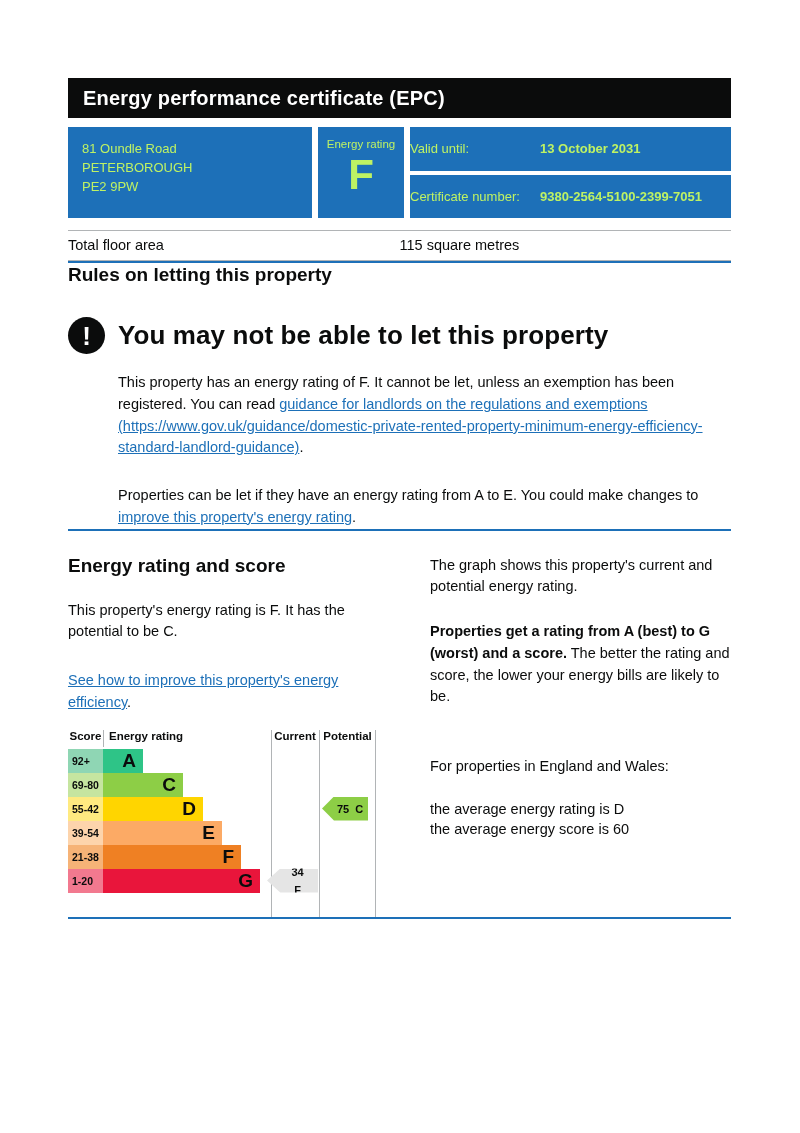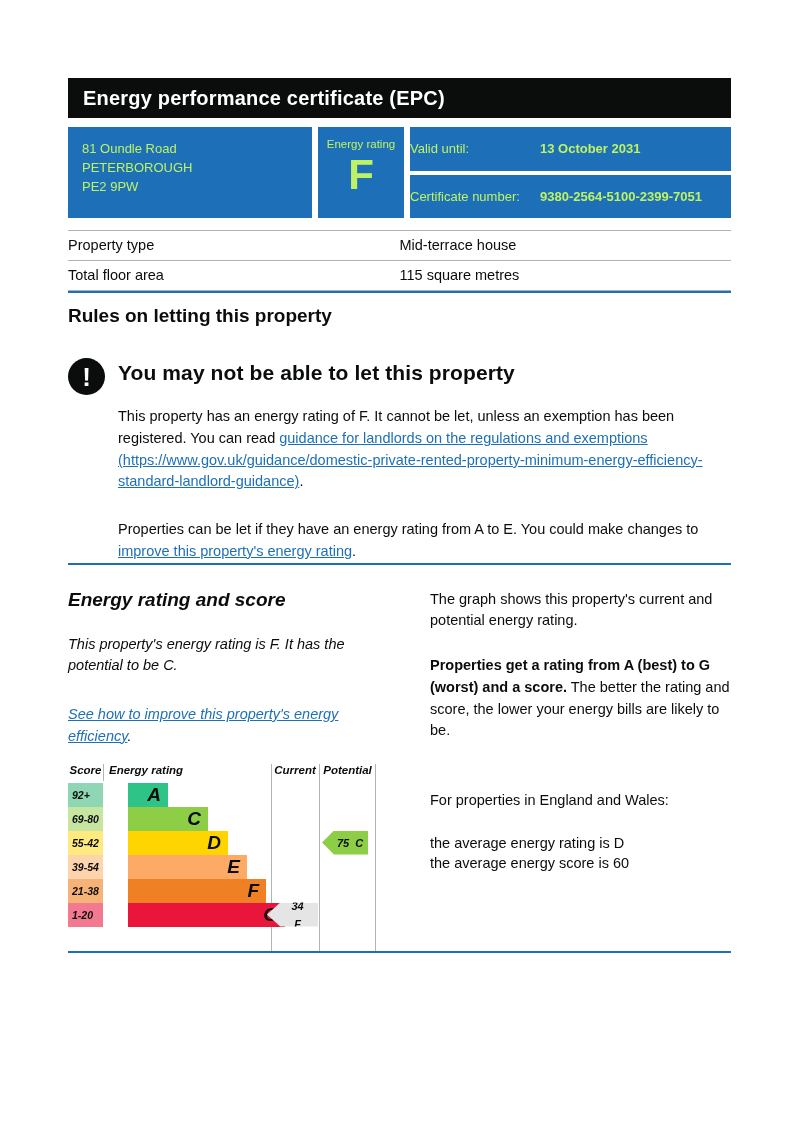--- a/index.html
+++ b/index.html
@@ -34,59 +34,59 @@
   .prop-table { margin-top:12px; width:100%; border-collapse:collapse; font-size:14.5px; }
   .prop-table td { border-top:1px solid #b1b4b6; padding:6px 0 7px; }
   .prop-table tr:last-child td { border-bottom:1px solid #b1b4b6; }
   .prop-table td.val-cell { width:50%; }
 
   hr.blue-rule { border:none; border-top:2px solid #1d70b8; margin:0; }
   .rule-1 { margin-top:10px; }
   .rule-2 { margin-top:56px; }
   .rule-3 { margin-top:20px; }
 
-  h2.section-heading { font-size:19px; font-weight:bold; margin-top:12px; }
+  h2.section-heading { font-size:19px; font-weight:bold; margin-top:1px; }
 
   
   .warning { display:flex; margin-top:31px; }
   .warn-icon {
     width:37px; height:37px; min-width:37px; border-radius:50%;
     background:#0b0c0c; color:#ffffff; font-size:26px; font-weight:bold;
     display:flex; align-items:center; justify-content:center; line-height:1;
   }
   .warn-body { margin-left:13px; width:585px; }
-  .warn-body h3 { font-size:21px; font-weight:bold; margin-top:3px; letter-spacing:0.1px; }
+  .warn-body h3 { font-size:26px; font-weight:bold; margin-top:3px; letter-spacing:0.1px; }
   .warn-body p { font-size:14.5px; line-height:1.5; margin-top:21px; }
   .warn-body p.second { margin-top:26px; }
   a.doc-link { color:#1d70b8; text-decoration:underline; cursor:pointer; }
 
   
   .two-col { display:flex; margin-top:24px; }
-  .col-left { width:362px;font-style:italic; }
+  .col-left { width:362px; }
   .col-right { width:301px; }
   .col-left p { font-size:14.5px; line-height:1.5; margin-top:23px; width:315px; }
   .col-left .improve-link { display:block; margin-top:27px; width:300px; font-size:14.5px; line-height:1.5; }
   .col-right p { font-size:14.5px; line-height:1.5; }
   .col-right .p2 { margin-top:23px; }
   .col-right .p3 { margin-top:48px; }
   .col-right .avg { margin-top:23px; }
   .col-right .avg div { font-size:14.5px; line-height:1.2; margin-top:3px; }
 
   
   .epc-chart { position:relative; width:308px; height:187px; margin-top:16px; }
   .epc-head { position:absolute; top:0; height:17px; font-size:11.5px; font-weight:bold; }
   .h-score { left:0; width:35px; text-align:center; }
   .h-rating { left:41px; }
   .h-current { left:203px; width:48px; text-align:center; }
   .h-potential { left:251px; width:57px; text-align:center; }
   .vline { position:absolute; width:1px; background:#b1b4b6; top:0; height:187px; }
   .vl-head { height:17px; left:35px; }
   .vl-1 { left:203px; } .vl-2 { left:251px; } .vl-3 { left:307px; }
   .bands { position:absolute; top:19px; left:0; }
-  .band-row { display:flex; height:24px;gap:25px; }
+  .band-row { display:flex; height:24px; }
   .score-cell {
     width:35px; height:24px; font-size:10.5px; font-weight:bold;
     display:flex; align-items:center; padding-left:4px;
   }
   .bar {
     height:24px; display:flex; align-items:center; justify-content:flex-end;
     padding-right:7px; font-size:19px; font-weight:bold; color:#0b0c0c; line-height:1;
   }
   .bar-a{width:40px} .bar-b{width:60px} .bar-c{width:80px} .bar-d{width:100px}
   .bar-e{width:119px} .bar-f{width:138px} .bar-g{width:157px}
@@ -125,24 +125,20 @@
       </div>
       <div class="blue-box details-row">
         <span class="lbl">Certificate number:</span>
         <span class="val">9380-2564-5100-2399-7051</span>
       </div>
     </div>
   </div>
 
   <table class="prop-table">
     <tbody>
-        <tr>
-      <td>Property type</td>
-      <td class="val-cell">Mid-terrace house</td>
-    </tr>
     <tr>
       <td>Total floor area</td>
       <td class="val-cell">115 square metres</td>
     </tr>
   </tbody>
     </table>
 
   <hr class="blue-rule rule-1">
 
   <h2 class="section-heading">Rules on letting this property</h2>

